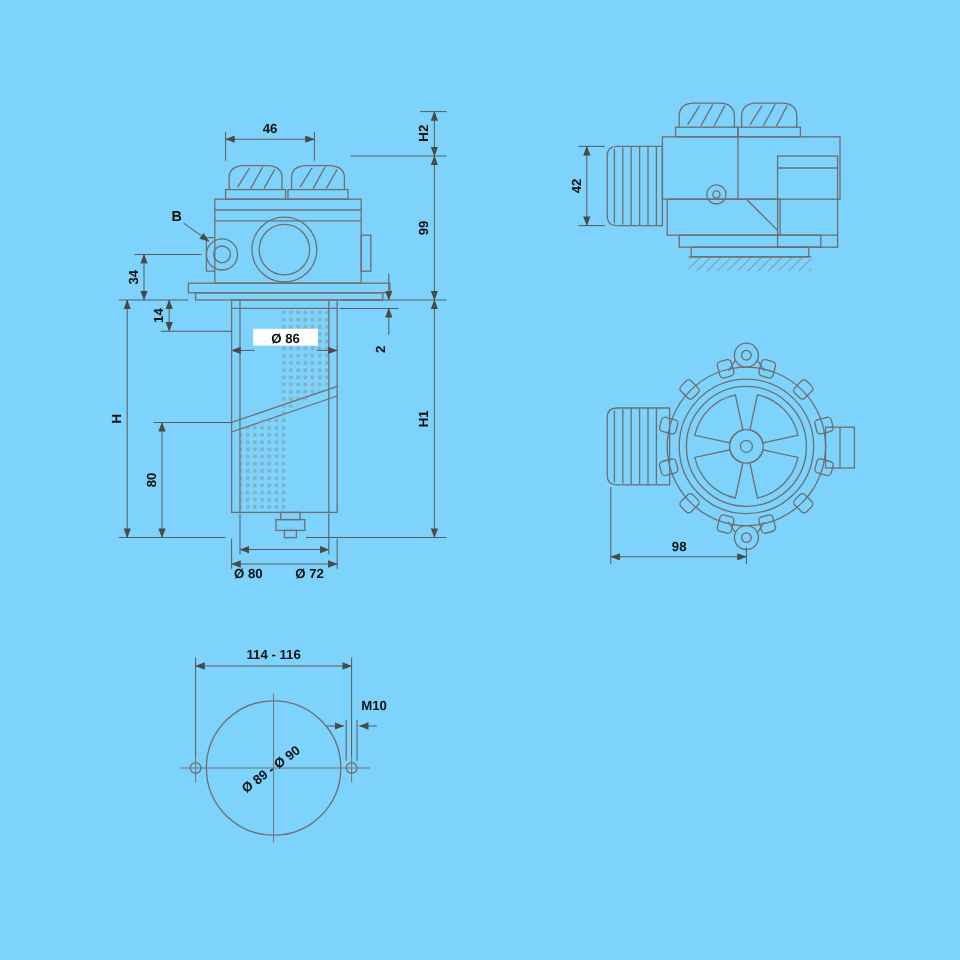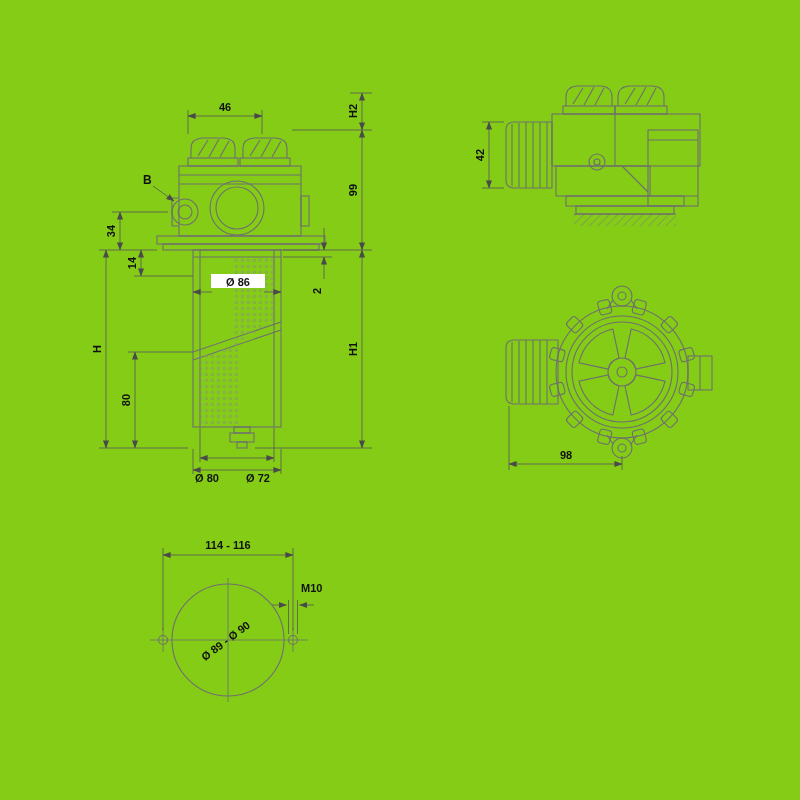--- a/index.html
+++ b/index.html
@@ -5,21 +5,21 @@
   html, body {
     margin: 0;
     padding: 0;
     background: #ffffff;
     font-family: "Liberation Sans", sans-serif;
   }
   .page {
     position: relative;
     width: 800px;
     height: 800px;
-    background: #84cc16;
+    background: #7dd3fc;
     overflow: hidden;
   }
   .dim-text {
     font-family: "Liberation Sans", sans-serif;
     font-size: 11px;
     font-weight: bold;
   }
   .callout-text {
     font-family: "Liberation Sans", sans-serif;
     font-size: 12px;

